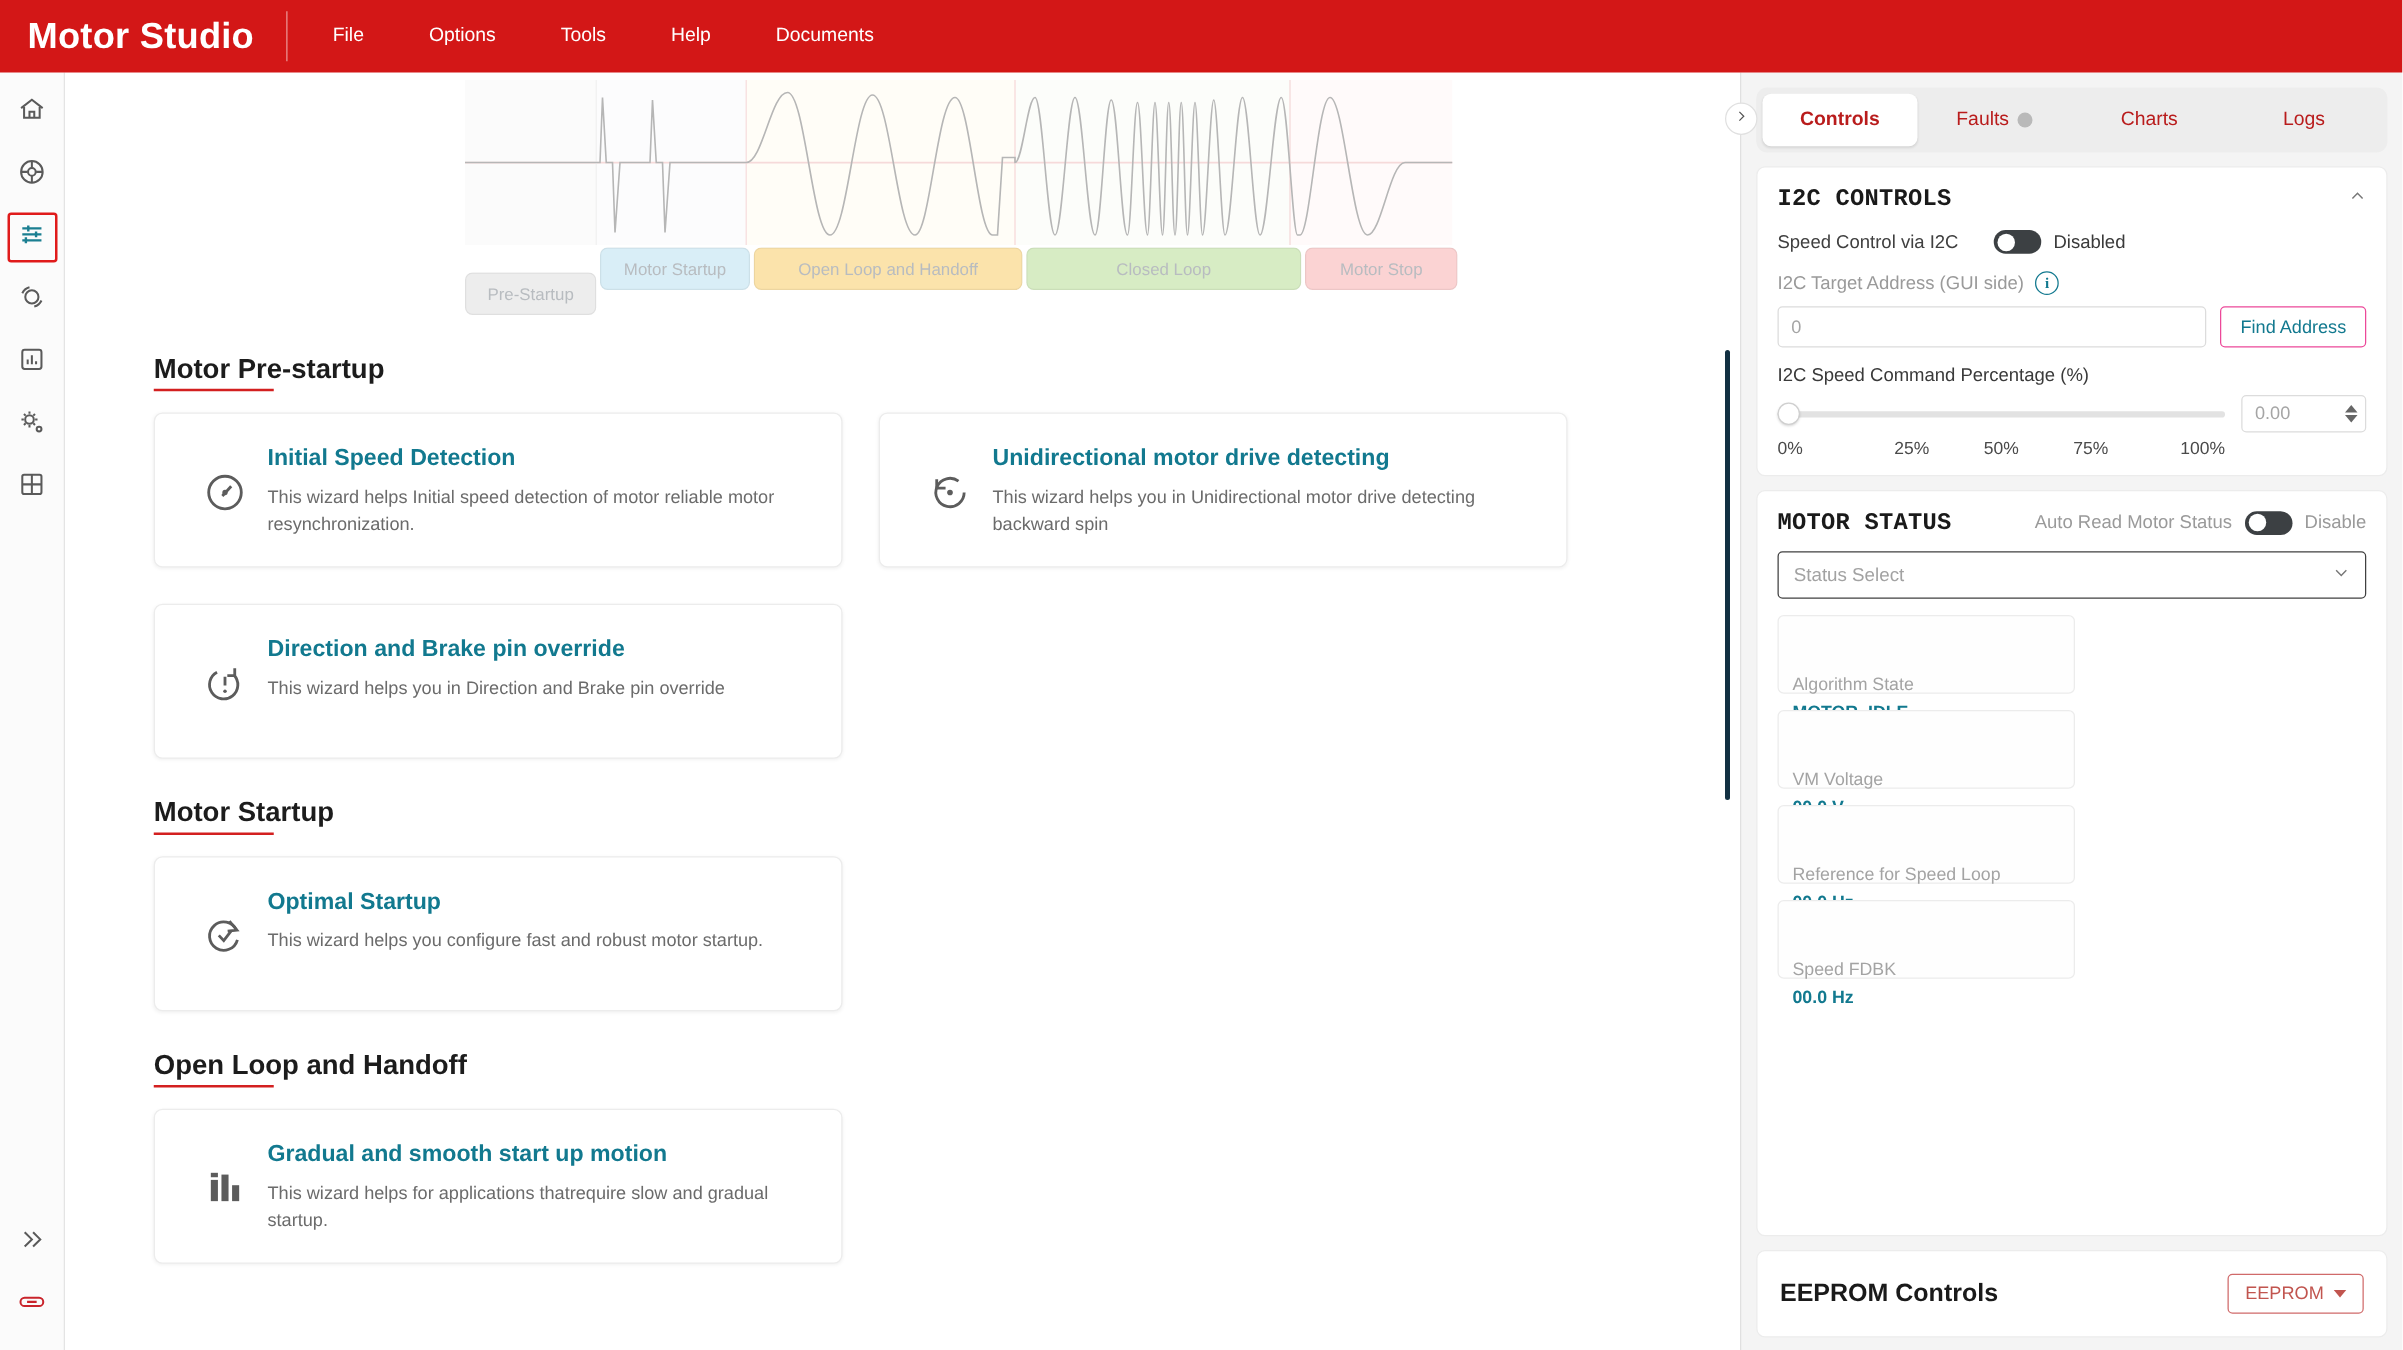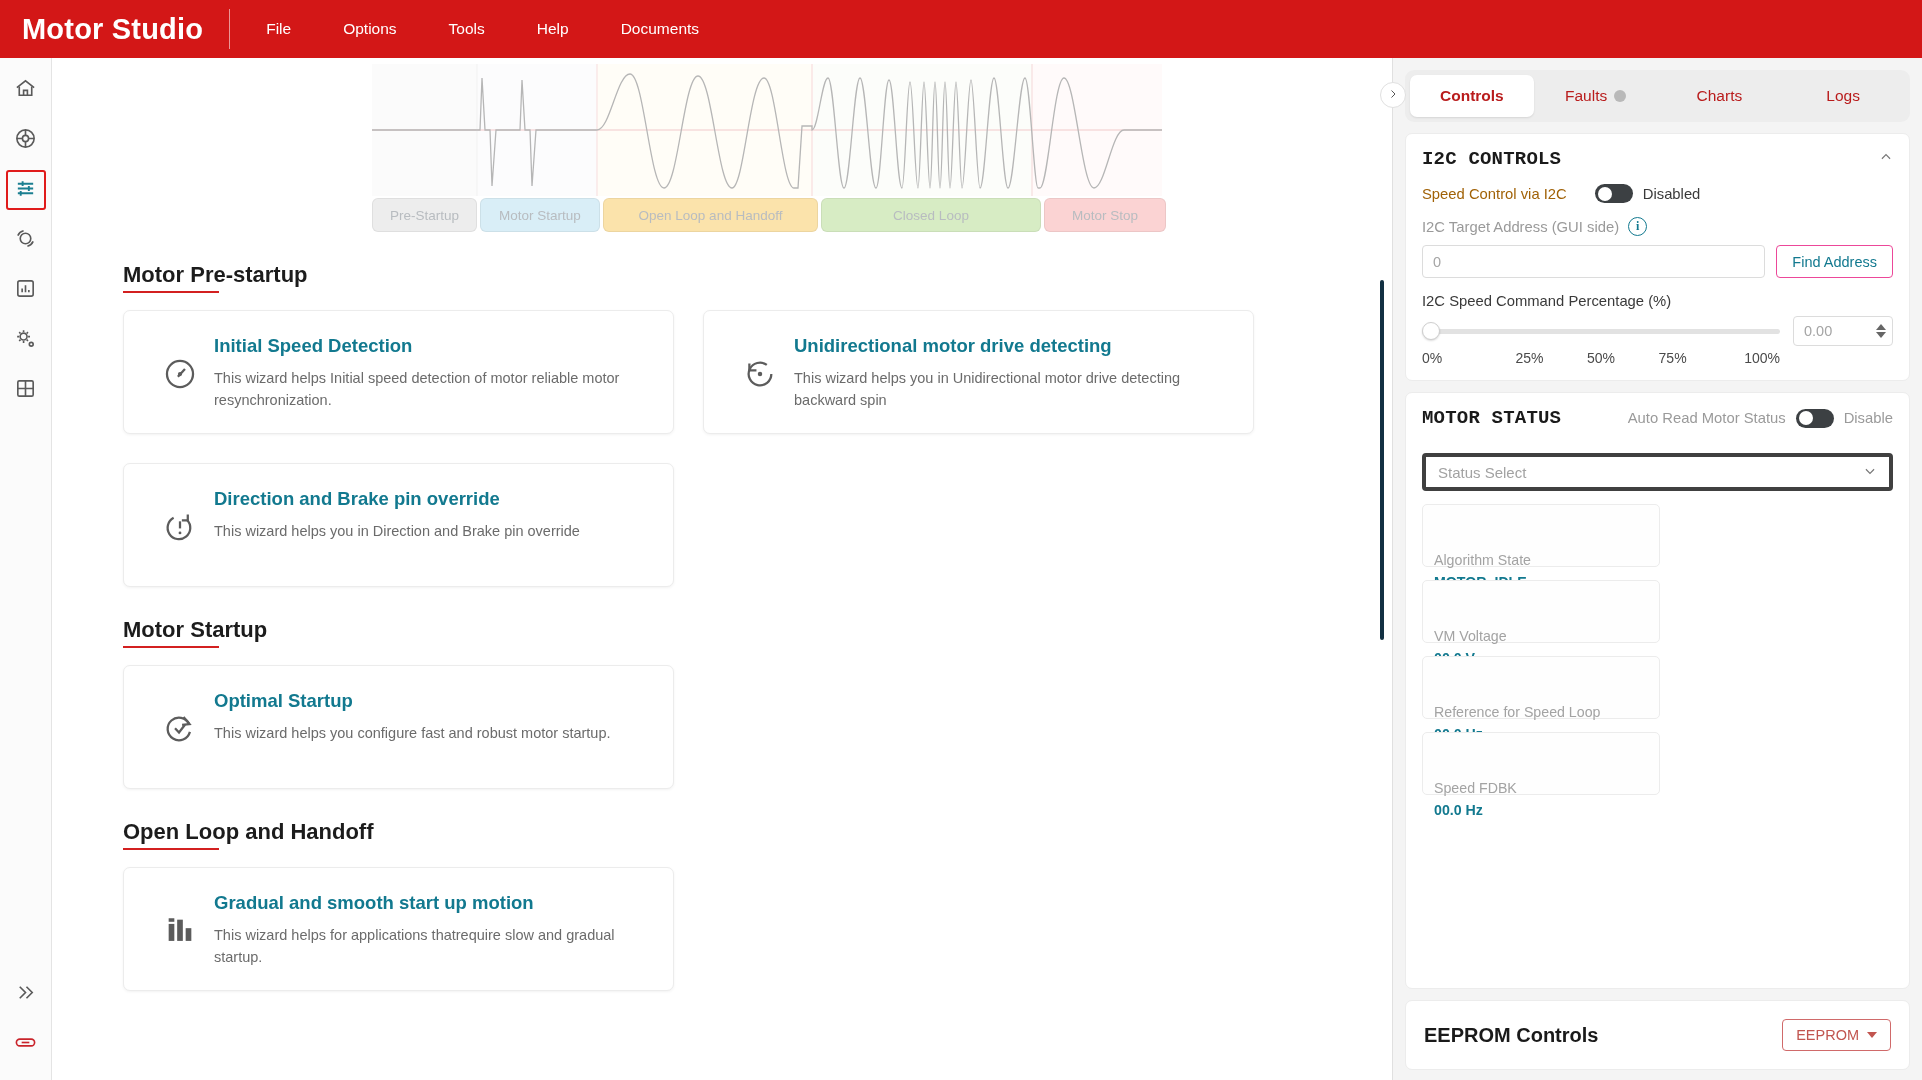--- a/index.html
+++ b/index.html
@@ -114,21 +114,21 @@
   }
   .tab.active { background: #fff; font-weight: bold; box-shadow: 0 1px 2px rgba(0,0,0,.1); }
   .tab-dot { width: 12px; height: 12px; border-radius: 50%; background: #b9b9b9; display: inline-block; }
 
   .pcard { background: #fff; border: 1px solid #ececec; border-radius: 7px; padding: 14px 16px; margin-bottom: 11px; }
   .pcard-hd { display: flex; align-items: center; justify-content: space-between; }
   .pcard-title { font-size: 19px; font-weight: bold; color: #1a1a1a; letter-spacing: .2px; font-family: Liberation Mono, monospace; }
   .chev { width: 14px; height: 14px; stroke: #777; fill: none; stroke-width: 2; cursor: pointer; }
 
   .row { display: flex; align-items: center; margin-top: 14px; }
-  .lbl { font-size: 14.8px; color: #a16207; }
+  .lbl { font-size: 14.8px; color: #404040; }
   .lbl.muted { color: #9a9a9a; }
   .toggle {
     width: 38px; height: 19px; border-radius: 11px; background: #3c4043; position: relative;
     margin: 0 10px; cursor: pointer; flex: 0 0 38px;
   }
   .toggle .knob { position: absolute; width: 14px; height: 14px; border-radius: 50%; background: #fff; top: 2.5px; left: 3px; }
   .toggle-txt { font-size: 14.8px; color: #3a3a3a; }
 
   .info-ico {
     width: 19px; height: 19px; border-radius: 50%; border: 1.6px solid #12798f; color: #12798f;
@@ -165,23 +165,23 @@
   .spin .arrows div { width: 0; height: 0; border-left: 5px solid transparent; border-right: 5px solid transparent; }
   .spin .arrows .up { border-bottom: 6px solid #666; }
   .spin .arrows .dn { border-top: 6px solid #666; }
 
   .ticks { display: flex; margin-top: 4px; padding-right: 113px; }
   .ticks span { flex: 1 1 0; font-size: 14px; color: #4a4a4a; text-align: center; }
   .ticks span:first-child { text-align: left; }
   .ticks span:last-child { text-align: right; }
 
   .select {
-    height: 38px; border: 4px solid #404040; border-radius: 4px; background: #fff;
+    height: 38px; border: 1px solid #404040; border-radius: 4px; background: #fff;
     display: flex; align-items: center; justify-content: space-between;
-    padding: 0 12px; margin-top: 24px; font-size: 15px; color: #a2a2a2; cursor: pointer;
+    padding: 0 12px; margin-top: 12px; font-size: 15px; color: #a2a2a2; cursor: pointer;
   }
 
   .statgrid { display: flex; flex-wrap: wrap; gap: 13px; margin-top: 13px; }
   .statbox {
     width: 238px; height: 63px; border: 1px solid #ececec; border-radius: 5px;
     background: #fefefe; padding: 9px 11px;
   }
   .statbox .k { font-size: 14.2px; color: #a3a3a3; margin-top: 38px; }
   .statbox .v { font-size: 14.2px; color: #12798f; font-weight: bold; margin-top: 6px; }
 
@@ -322,21 +322,21 @@
               C570,124 571,18 573,18 C575,18 576,124 578,124
               C580,124 582,18 584,18 C586,18 588,124 590,124
               C593,124 596,16 599,16 C602,16 605,124 608,124
               C613,124 617,14 622,14 C627,14 631,124 636,124
               C642,124 647,14 653,14 C658,14 662,124 666,124
               L668,124 C676,124 682,14 692,14 C703,14 710,124 722,124
               C733,124 740,66 752,66 L790,66"></path>
           </svg>
         </div>
         <div class="chips">
-            <div class="chip" style="background: rgb(237, 237, 237); flex: 0 0 105px;">
+            <div class="chip" style="background: rgb(237, 237, 237); flex: 0 0 105px; margin-top: 20px;">
               <span>Pre-Startup</span>
             </div>
             <div class="chip" style="background: rgb(217, 238, 247); flex: 0 0 120px;">
               <span>Motor Startup</span>
             </div>
             <div class="chip" style="background: rgb(251, 227, 171); flex: 0 0 215px;">
               <span>Open Loop and Handoff</span>
             </div>
             <div class="chip" style="background: rgb(215, 236, 196); flex: 0 0 220px;">
               <span>Closed Loop</span>

